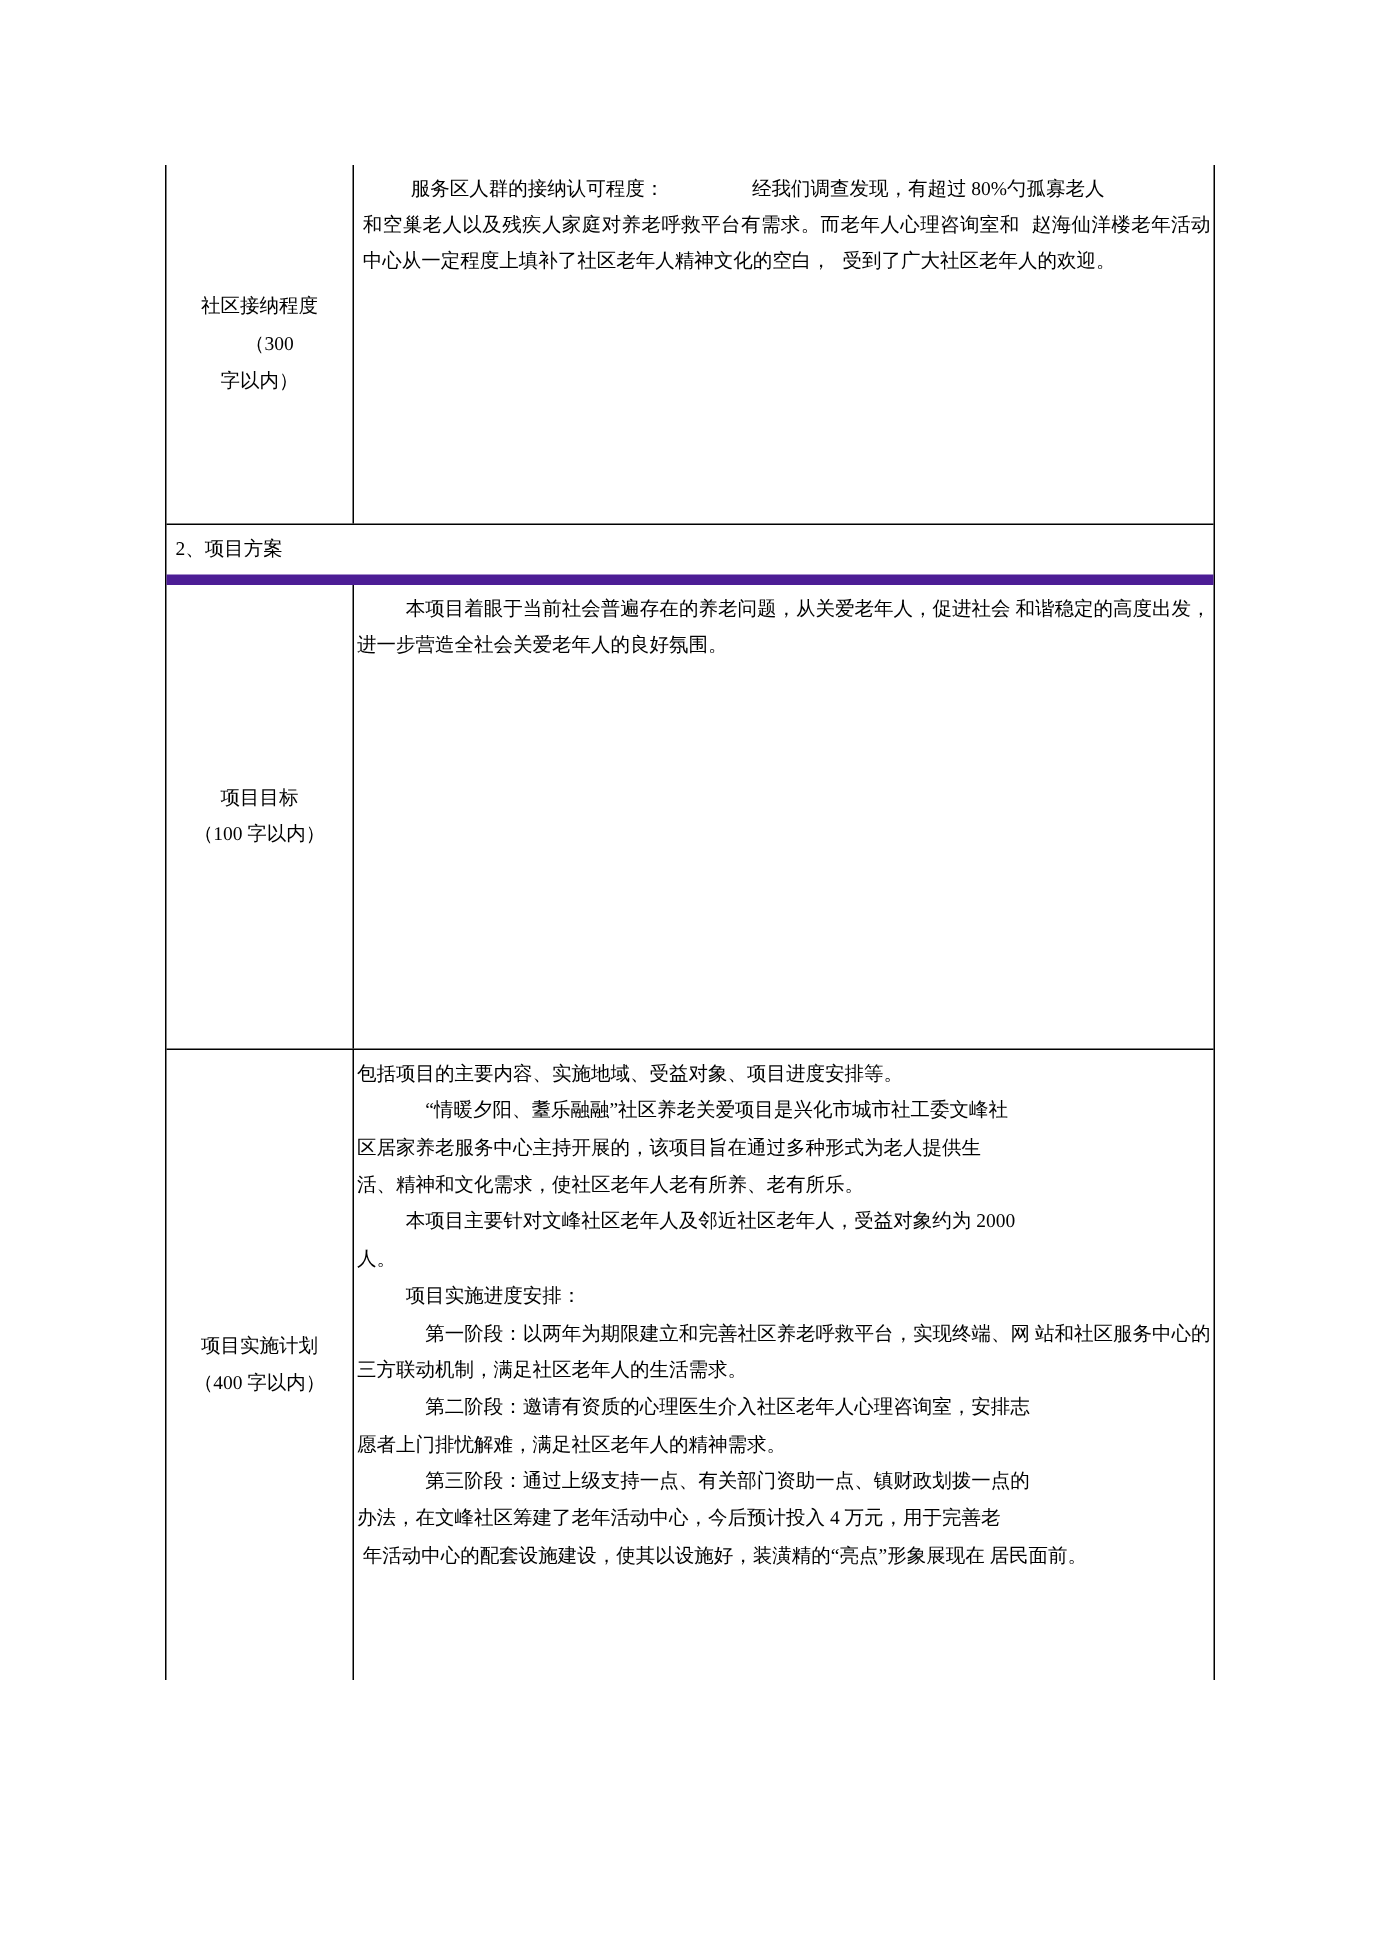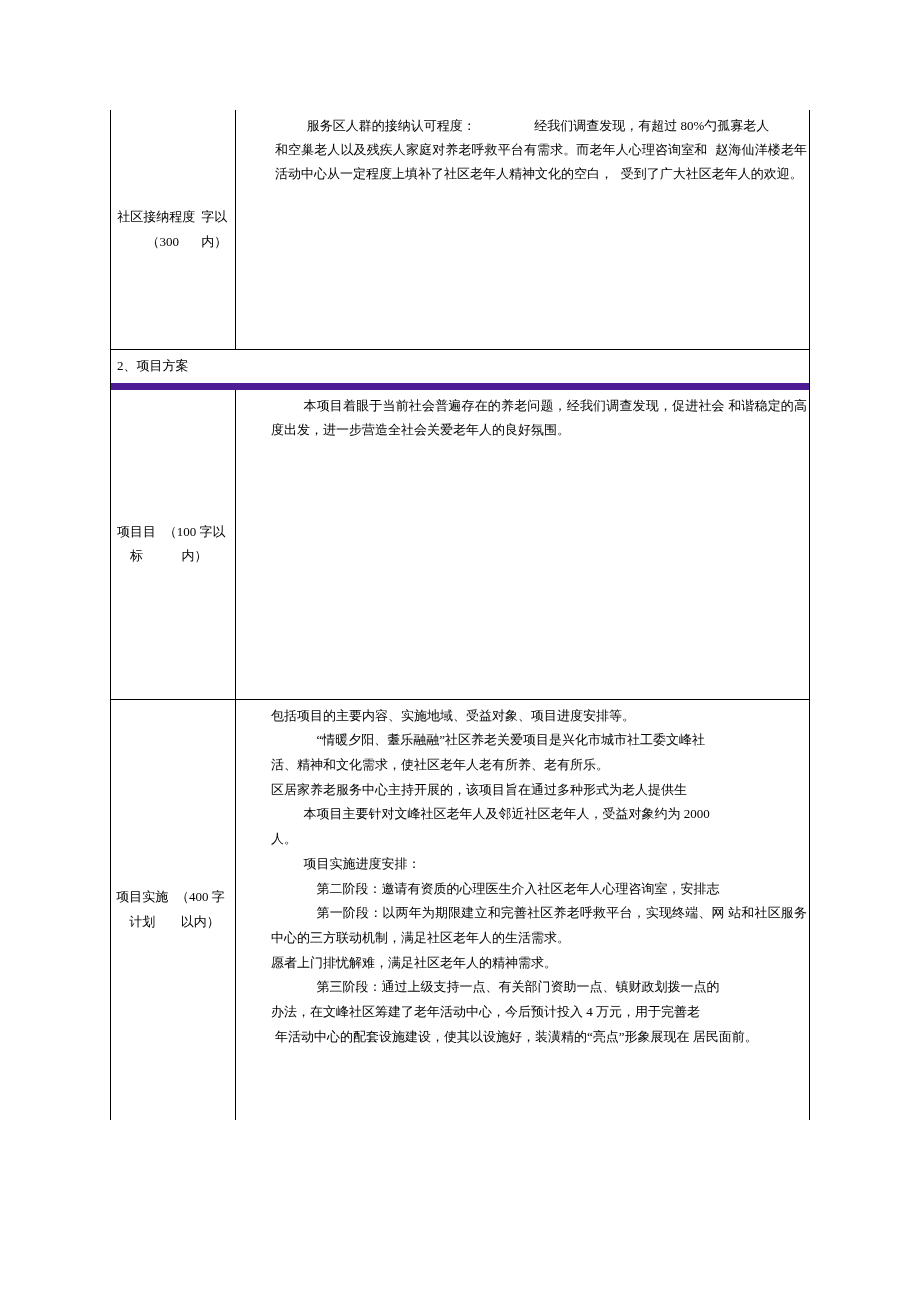--- a/index.html
+++ b/index.html
@@ -18,33 +18,32 @@
     }
     .row {
       display: flex;
       border-bottom: 1px solid #000;
     }
     .label-cell {
       width: 125px;
       flex-shrink: 0;
       border-right: 1px solid #000;
       display: flex;
-      flex-direction: row;
+      flex-direction: column;
       align-items: center;
       justify-content: center;
       text-align: center;
       padding: 6px 4px;
       font-size: 13px;
     }
     .content-cell {
       flex: 1;
       padding: 4px 2px 4px 2px;
       font-size: 13px;
       text-align: justify;
-      margin-left: 33px;
     }
     .section-header {
       border-bottom: 7px solid #4c1d95;
       padding: 4px 6px;
       font-size: 13px;
     }
     .content-cell p { margin: 0; }
     .indent1 { text-indent: 2.5em; }
     .indent2 { text-indent: 3.5em; }
     .shim { display:inline-block; width: 4em; }
@@ -76,39 +75,39 @@
   <div class="section-header">
     <span>2、项目方案</span>
   </div>
 
   <div class="row" style="min-height:310px;">
     <div class="label-cell">
       <div>项目目标</div>
       <div>（100 字以内）</div>
     </div>
     <div class="content-cell">
-      <p class="indent1">本项目着眼于当前社会普遍存在的养老问题，经我们调查发现，促进社会 和谐稳定的高度出发，进一步营造全社会关爱老年人的良好氛围。</p>
+      <p class="indent1">本项目着眼于当前社会普遍存在的养老问题，从关爱老年人，促进社会 和谐稳定的高度出发，进一步营造全社会关爱老年人的良好氛围。</p>
     </div>
   </div>
 
   <div class="row" style="min-height:420px; border-bottom:none;">
     <div class="label-cell">
       <div>项目实施计划</div>
       <div>（400 字以内）</div>
     </div>
     <div class="content-cell">
       <p>包括项目的主要内容、实施地域、受益对象、项目进度安排等。</p>
       <p class="indent2">“情暖夕阳、耋乐融融”社区养老关爱项目是兴化市城市社工委文峰社</p>
+      <p>区居家养老服务中心主持开展的，该项目旨在通过多种形式为老人提供生</p>
       <p>活、精神和文化需求，使社区老年人老有所养、老有所乐。</p>
-      <p>区居家养老服务中心主持开展的，该项目旨在通过多种形式为老人提供生</p>
       <p class="indent1">本项目主要针对文峰社区老年人及邻近社区老年人，受益对象约为 2000</p>
       <p>人。</p>
       <p class="indent1">项目实施进度安排：</p>
+      <p class="indent2">第一阶段：以两年为期限建立和完善社区养老呼救平台，实现终端、网 站和社区服务中心的三方联动机制，满足社区老年人的生活需求。</p>
       <p class="indent2">第二阶段：邀请有资质的心理医生介入社区老年人心理咨询室，安排志</p>
-      <p class="indent2">第一阶段：以两年为期限建立和完善社区养老呼救平台，实现终端、网 站和社区服务中心的三方联动机制，满足社区老年人的生活需求。</p>
       <p>愿者上门排忧解难，满足社区老年人的精神需求。</p>
       <p class="indent2">第三阶段：通过上级支持一点、有关部门资助一点、镇财政划拨一点的</p>
       <p>办法，在文峰社区筹建了老年活动中心，今后预计投入 4 万元，用于完善老</p>
       <p style="padding-left:0.3em;">年活动中心的配套设施建设，使其以设施好，装潢精的“亮点”形象展现在 居民面前。</p>
     </div>
   </div>
 
 </div>
 
 </body></html>

